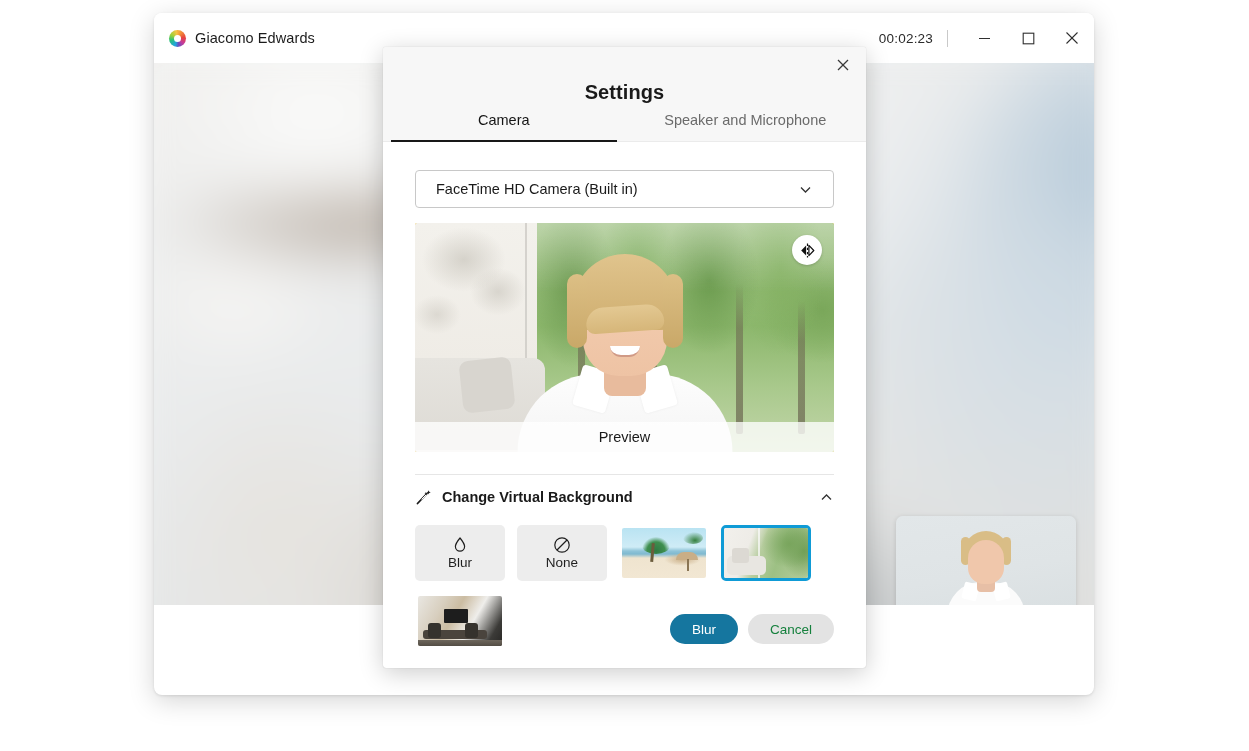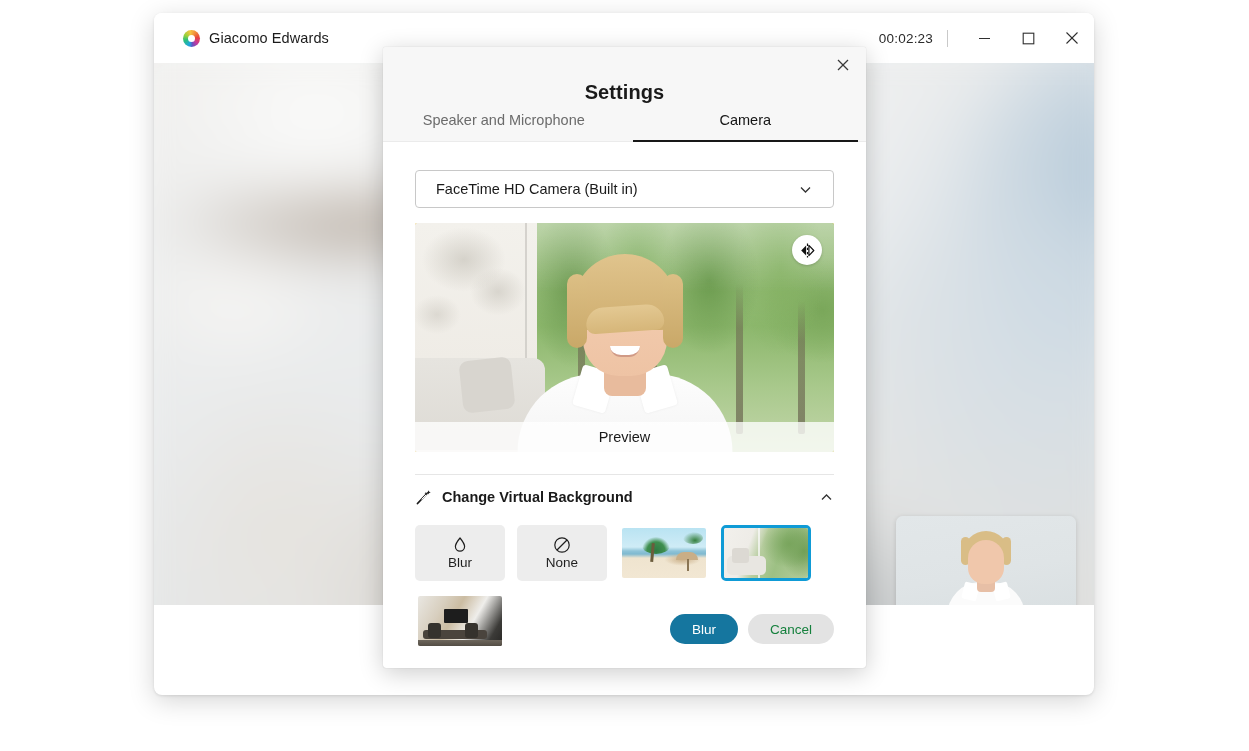--- a/index.html
+++ b/index.html
@@ -23,21 +23,21 @@
 
   
   .titlebar {
     position: absolute; left: 0; top: 0;
     width: 100%; height: 50px;
     background: #ffffff;
     display: flex; align-items: center;
   }
   .brand {
     display: flex; align-items: center; gap: 9px;
-    margin-left: 29px;
+    margin-left: 15px;
   }
   .brand-logo {
     width: 17px; height: 17px; border-radius: 50%;
     background: conic-gradient(from 200deg,
       #1fa5e0 0deg, #2bc07a 55deg, #9ed13a 100deg,
       #f5c343 150deg, #f18b3a 195deg, #e8453c 240deg,
       #c63a9b 290deg, #6a4fc0 330deg, #1fa5e0 360deg);
     position: relative;
     flex: none;
   }
@@ -505,25 +505,25 @@
     <div class="dlg-title">Settings</div>
 
     <div class="dlg-close">
       <svg width="12" height="12" viewBox="0 0 12 12" aria-hidden="true">
         <line x1="1" y1="1" x2="11" y2="11" stroke="currentColor" stroke-width="1.2"></line>
         <line x1="11" y1="1" x2="1" y2="11" stroke="currentColor" stroke-width="1.2"></line>
       </svg>
     </div>
 
     <div class="dlg-tabs">
+      <div class="dlg-tab active">
+        <span>Camera</span>
+      </div>
       <div class="dlg-tab">
         <span>Speaker and Microphone</span>
-      </div>
-      <div class="dlg-tab active">
-        <span>Camera</span>
       </div>
     </div>
   </div>
 
   <div class="dlg-body">
 
     <div class="device-select">
       <span class="device-select-label">FaceTime HD Camera (Built in)</span>
       <span class="chev">
         <svg width="15" height="15" viewBox="0 0 15 15" aria-hidden="true">

